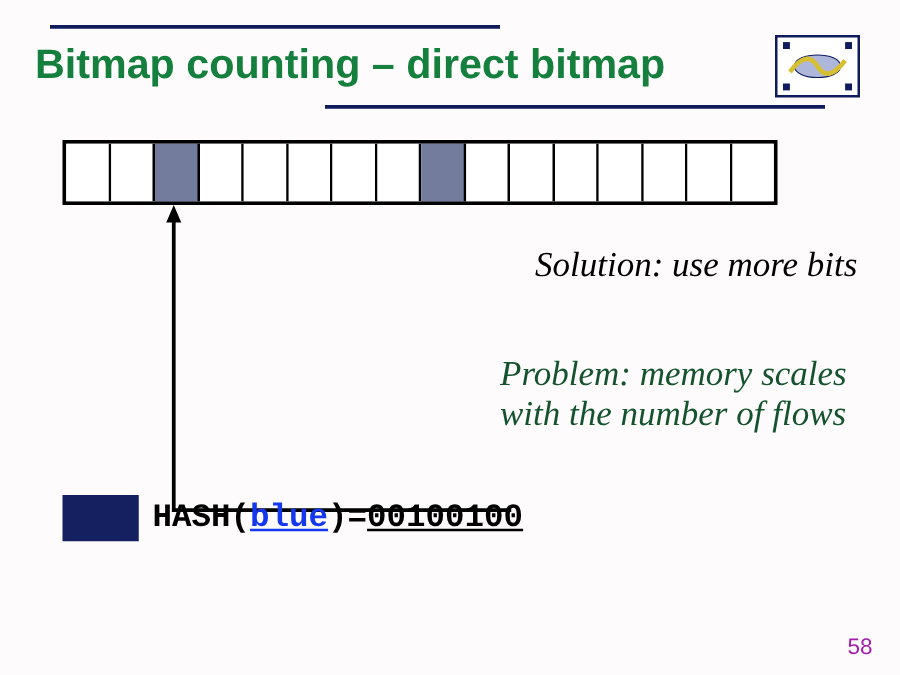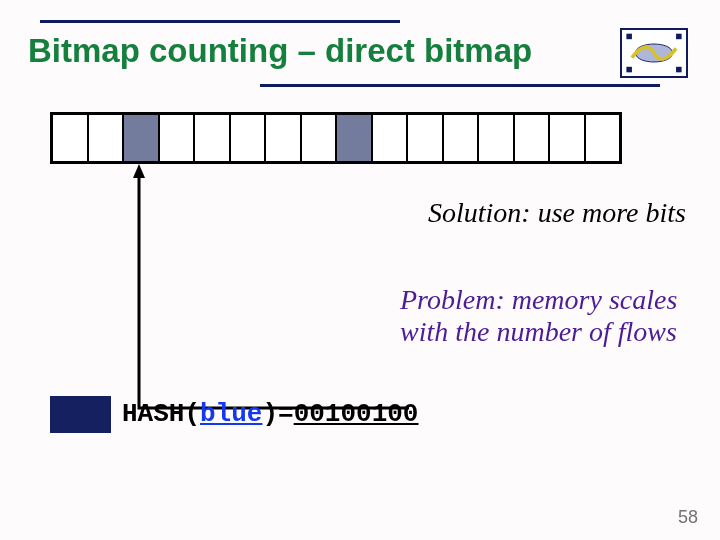--- a/index.html
+++ b/index.html
@@ -67,21 +67,21 @@
     color: #000;
     line-height: 1.15;
   }
   .problem {
     position: absolute;
     top: 284px; left: 400px;
     width: 290px;
     font-family: "Times New Roman", serif;
     font-style: italic;
     font-size: 28px;
-    color: #4c1d95;
+    color: #14532d;
     line-height: 1.15;
   }
   .hash-box {
     position: absolute;
     top: 396px; left: 50px;
     width: 61px; height: 37px;
     background: #142060;
   }
   .hash-text {
     position: absolute;
@@ -91,21 +91,21 @@
     font-size: 26px;
     color: #000;
      white-space: nowrap;
   }
   .hash-text .blue { color: #1438f0; text-decoration: underline; margin-top: 40px; }
   .hash-text .num { text-decoration: underline; }
   .pagenum {
     position: absolute;
     bottom: 12px; right: 22px;
     font-size: 18px;
-    color: #737373;
+    color: #a21caf;
     margin-top: 20px;
   }
 </style>
 </head>
 <body>
 
 <div class="hr-top"></div>
 <h1 class="title">Bitmap counting – direct bitmap</h1>
 <div class="hr-bot"></div>
 

